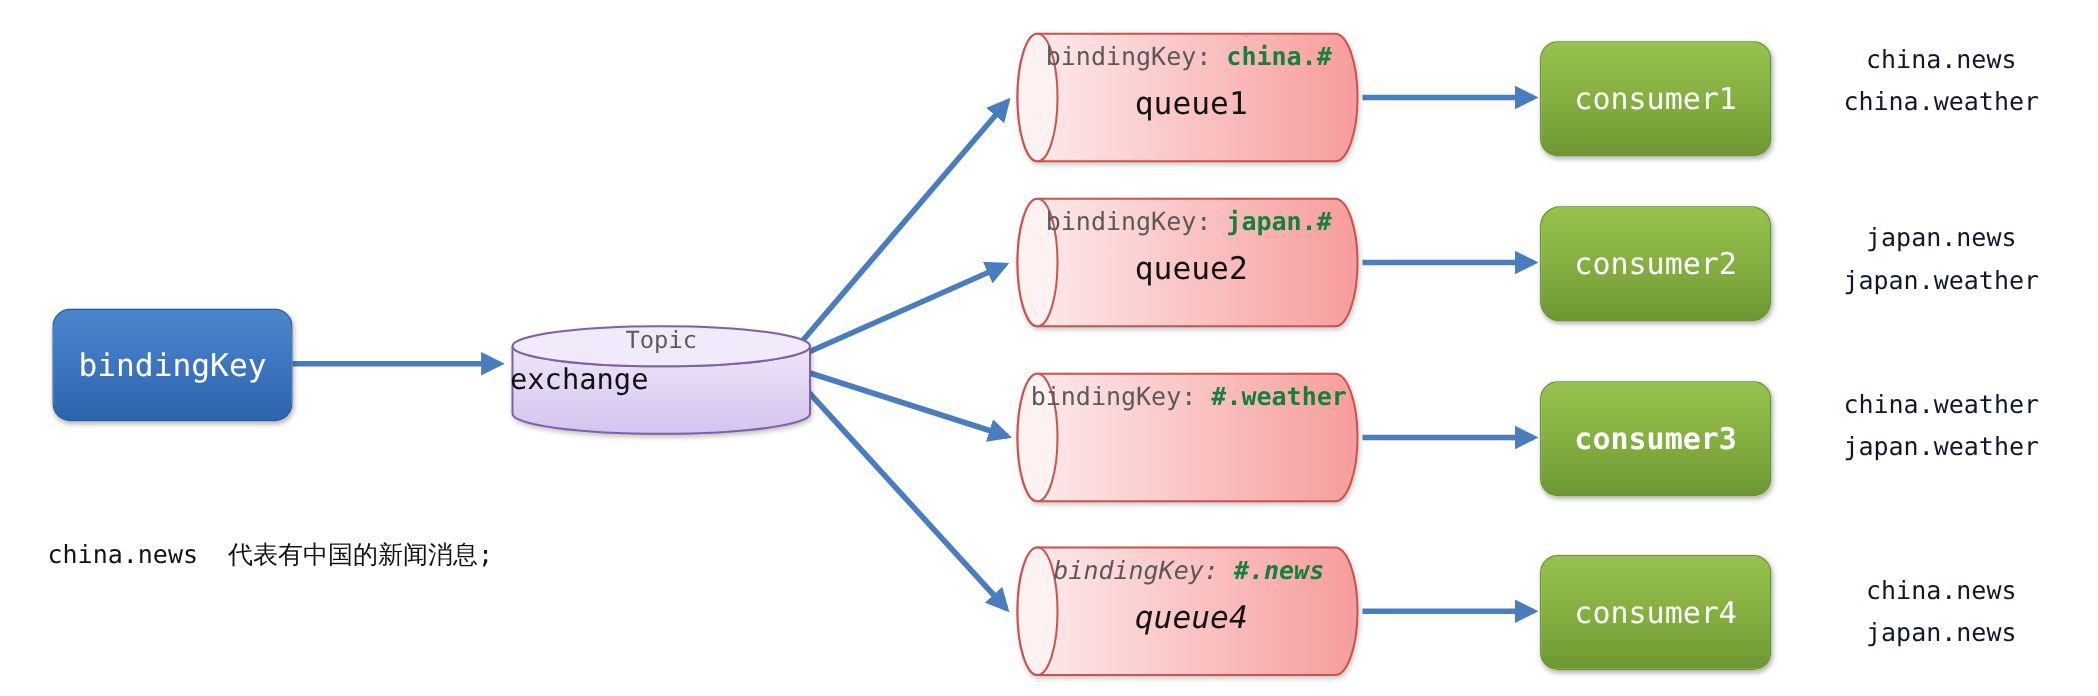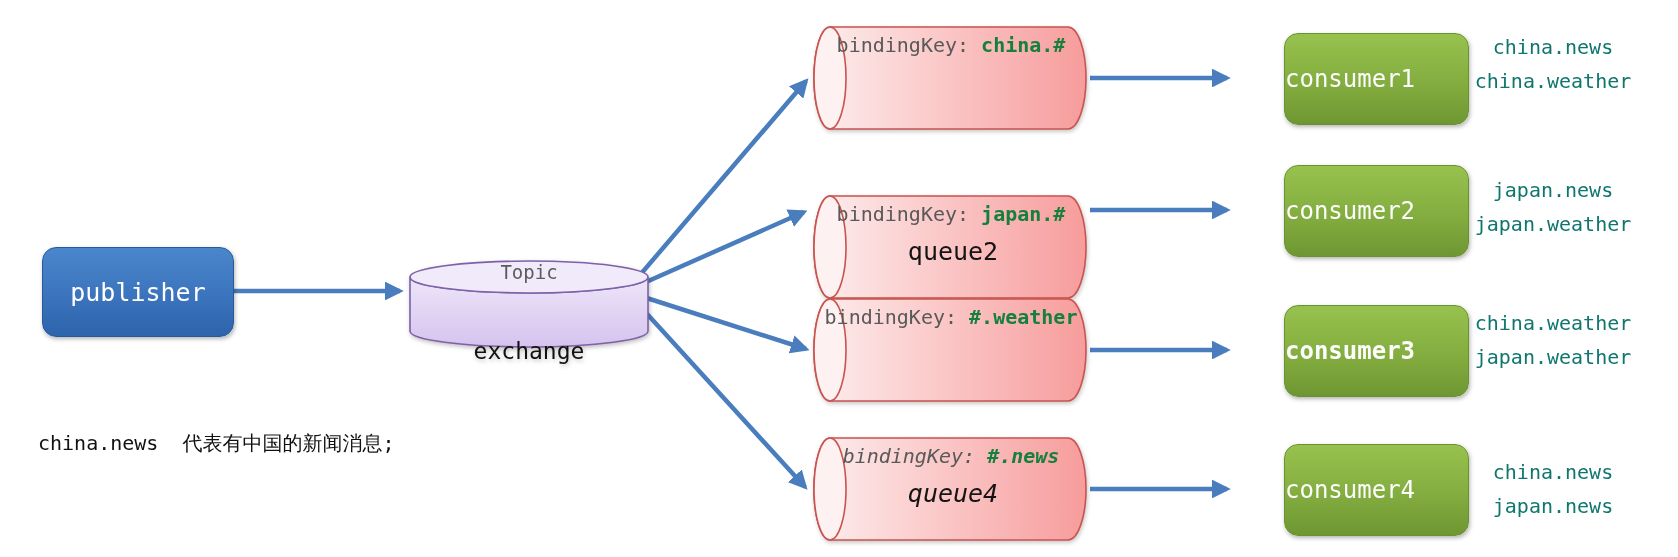--- a/index.html
+++ b/index.html
@@ -15,43 +15,43 @@
     background:linear-gradient(180deg,#4a86cb 0%,#3b74bd 55%,#2d64ab 100%);
     border:1px solid #265a9b;box-shadow:1px 2px 4px rgba(0,0,0,.30);
     display:flex;align-items:center;justify-content:center;
     color:#fff;font-size:25px;}
 
   
   .exchange{left:408px;top:259px;width:242px;height:90px;filter:drop-shadow(1px 2px 2px rgba(0,0,0,.25));}
   .exchange svg{position:absolute;left:0;top:0;}
   .exchange .etype{position:absolute;left:0;top:2px;width:100%;text-align:center;
     font-size:19px;color:#5c5c5c;}
-  .exchange .ename{position:absolute;left:0;top:32px;width:100%;text-align:center;
-    font-size:23px;color:#111;margin-top:47px;}
+  .exchange .ename{position:absolute;left:0;top:32px;width:100%;text-align:left;
+    font-size:23px;color:#111;}
 
   
   .queue{left:808px;width:280px;height:106px;filter:drop-shadow(1px 2px 2px rgba(0,0,0,.22));}
   .queue svg{position:absolute;left:0;top:0;}
   .queue .bindline{position:absolute;left:14px;top:8px;width:258px;text-align:center;
     font-size:20px;color:#595959;white-space:pre;}
   .queue .bindline b{color:#15803d;font-weight:bold;}
   .queue .qname{position:absolute;left:30px;top:43px;width:230px;text-align:center;
     font-size:25px;color:#141414;}
-  .q1{top:25px;} .q2{top:157px;margin-top:37px;} .q3{top:297px;} .q4{top:436px;font-style:italic;}
+  .q1{top:25px;} .q2{top:157px;} .q3{top:297px;} .q4{top:436px;font-style:italic;}
 
   
-  .consumer{left:1284px;width:183px;height:90px;border-radius:14px;
+  .consumer{left:1232px;width:183px;height:90px;border-radius:14px;
     background:linear-gradient(180deg,#97c24e 0%,#83ad3f 55%,#6e9733 100%);
     border:1px solid #6b9230;box-shadow:1px 2px 4px rgba(0,0,0,.30);
-    display:flex;align-items:center;justify-content:flex-start;
+    display:flex;align-items:center;justify-content:center;
     color:#fdfdfd;font-size:24px;}
-  .c1{top:33px;} .c2{top:165px;} .c3{top:305px;font-weight:bold;} .c4{top:444px;}
+  .c1{top:33px;} .c2{top:165px;border-radius:16px;} .c3{top:305px;font-weight:bold;} .c4{top:444px;}
 
   
-  .msgs{left:1428px;width:250px;text-align:center;font-size:20px;line-height:34px;color:#0f766e;}
+  .msgs{left:1428px;width:250px;text-align:center;font-size:20px;line-height:34px;color:#0f172a;}
   .m1{top:30px;} .m2{top:173px;} .m3{top:306px;} .m4:{top:455px;} .m4{top:455px;}
 
   
   .notes{left:38px;top:378px;font-size:20px;line-height:26px;color:#111;white-space:pre;}
 </style>
 </head>
 <body>
 
 <div id="canvas">
 
@@ -80,38 +80,39 @@
       <line x1="628" y1="292" x2="806" y2="349" marker-end="url(#ah)"></line>
       <line x1="628" y1="293" x2="805" y2="487" marker-end="url(#ah)"></line>
       <line x1="1090" y1="78" x2="1227" y2="78" marker-end="url(#ah)"></line>
       <line x1="1090" y1="210" x2="1227" y2="210" marker-end="url(#ah)"></line>
       <line x1="1090" y1="350" x2="1227" y2="350" marker-end="url(#ah)"></line>
       <line x1="1090" y1="489" x2="1227" y2="489" marker-end="url(#ah)"></line>
     </g>
   </svg>
 
   <div class="abs publisher">
-    <span>publisher</span>
+    <span>bindingKey</span>
   </div>
 
   <div class="abs exchange">
     <svg width="242" height="90" viewBox="0 0 242 90">
       <path d="M2,18 L2,72 A119,16 0 0 0 240,72 L240,18 A119,16 0 0 1 2,18 Z" fill="url(#ebody)" stroke="#7e61a8" stroke-width="1.6"></path>
       <ellipse cx="121" cy="18" rx="119" ry="16" fill="#f1eafb" stroke="#7e61a8" stroke-width="1.6"></ellipse>
     </svg>
     <div class="etype">Topic</div>
     <div class="ename">exchange</div>
   </div>
 
   <div class="abs queue q1">
     <svg width="280" height="106" viewBox="0 0 280 106">
       <path d="M22,2 L260,2 A18,51 0 0 1 260,104 L22,104 A16,51 0 0 1 22,2 Z" fill="url(#qbody)" stroke="#c9534f" stroke-width="1.6"></path>
       <ellipse cx="22" cy="53" rx="16" ry="51" fill="#fdf1f1" stroke="#c9534f" stroke-width="1.6"></ellipse>
     </svg>
     <div class="bindline"><span>bindingKey: </span><b>china.#</b></div>
+    <div class="qname">queue1</div>
   </div>
 
   <div class="abs queue q2">
     <svg width="280" height="106" viewBox="0 0 280 106">
       <path d="M22,2 L260,2 A18,51 0 0 1 260,104 L22,104 A16,51 0 0 1 22,2 Z" fill="url(#qbody)" stroke="#c9534f" stroke-width="1.6"></path>
       <ellipse cx="22" cy="53" rx="16" ry="51" fill="#fdf1f1" stroke="#c9534f" stroke-width="1.6"></ellipse>
     </svg>
     <div class="bindline"><span>bindingKey: </span><b>japan.#</b></div>
     <div class="qname">queue2</div>
   </div>

